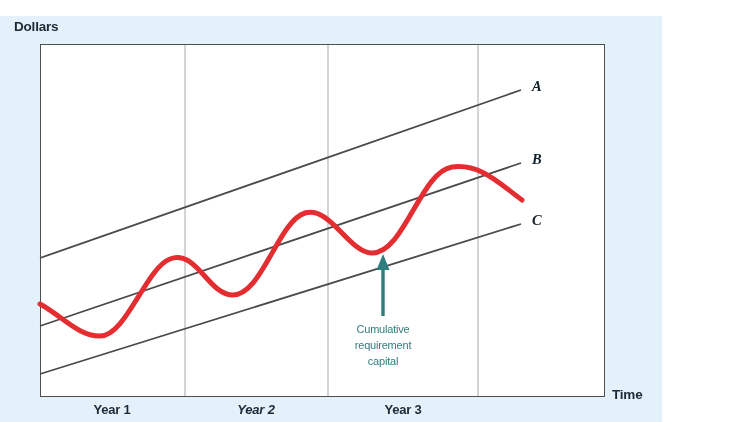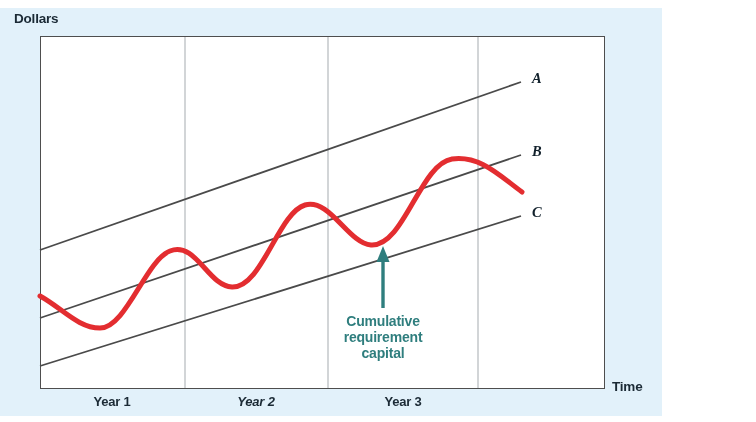--- a/index.html
+++ b/index.html
@@ -11,21 +11,21 @@
   body {
     width: 756px;
     height: 422px;
     position: relative;
     overflow: hidden;
     font-family: "Liberation Sans", sans-serif;
   }
   #figure {
     position: absolute;
     left: 0;
-    top: 8px;
+    top: 16px;
     width: 756px;
     height: 343px;
   }
   .panel {
     position: absolute;
     left: 0;
     top: 0;
     width: 662px;
     height: 408px;
     background: #e2f1fa;
@@ -82,22 +82,22 @@
     color: #11202b;
     font-family: "Liberation Serif", serif;
   }
   .annotation {
     position: absolute;
     left: 318px;
     top: 305px;
     width: 130px;
     text-align: center;
     color: #2f7e7e;
-    font-weight: bold;
-    font-size: 14px;
+    font-weight: normal;
+    font-size: 11px;
     line-height: 16px;
     letter-spacing: -0.2px;
   }
   .annotation div { display: block; }
 </style>
 </head>
 <body>
 
 <div id="figure">
 

